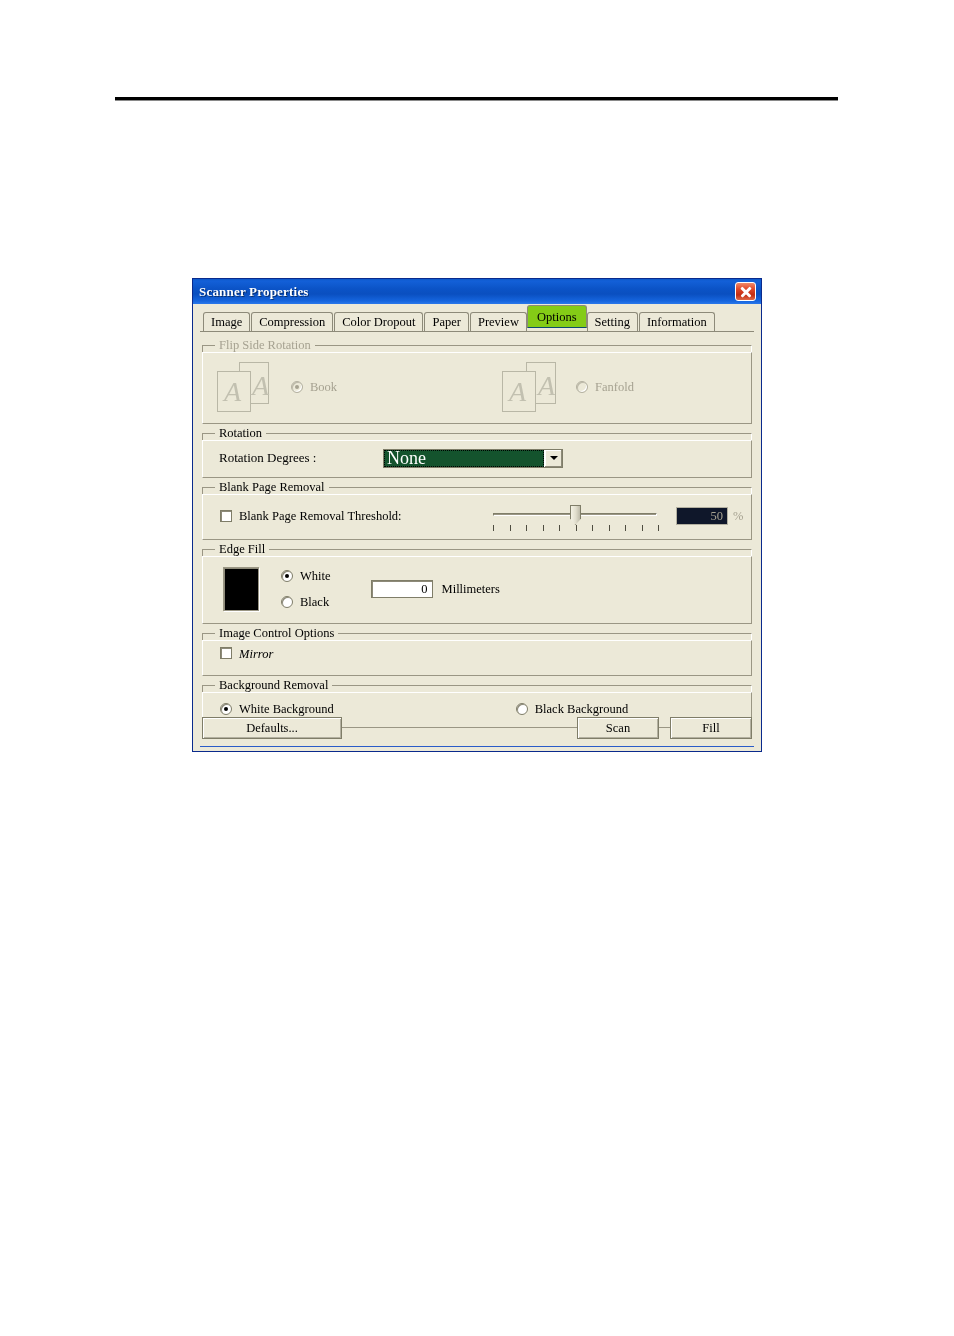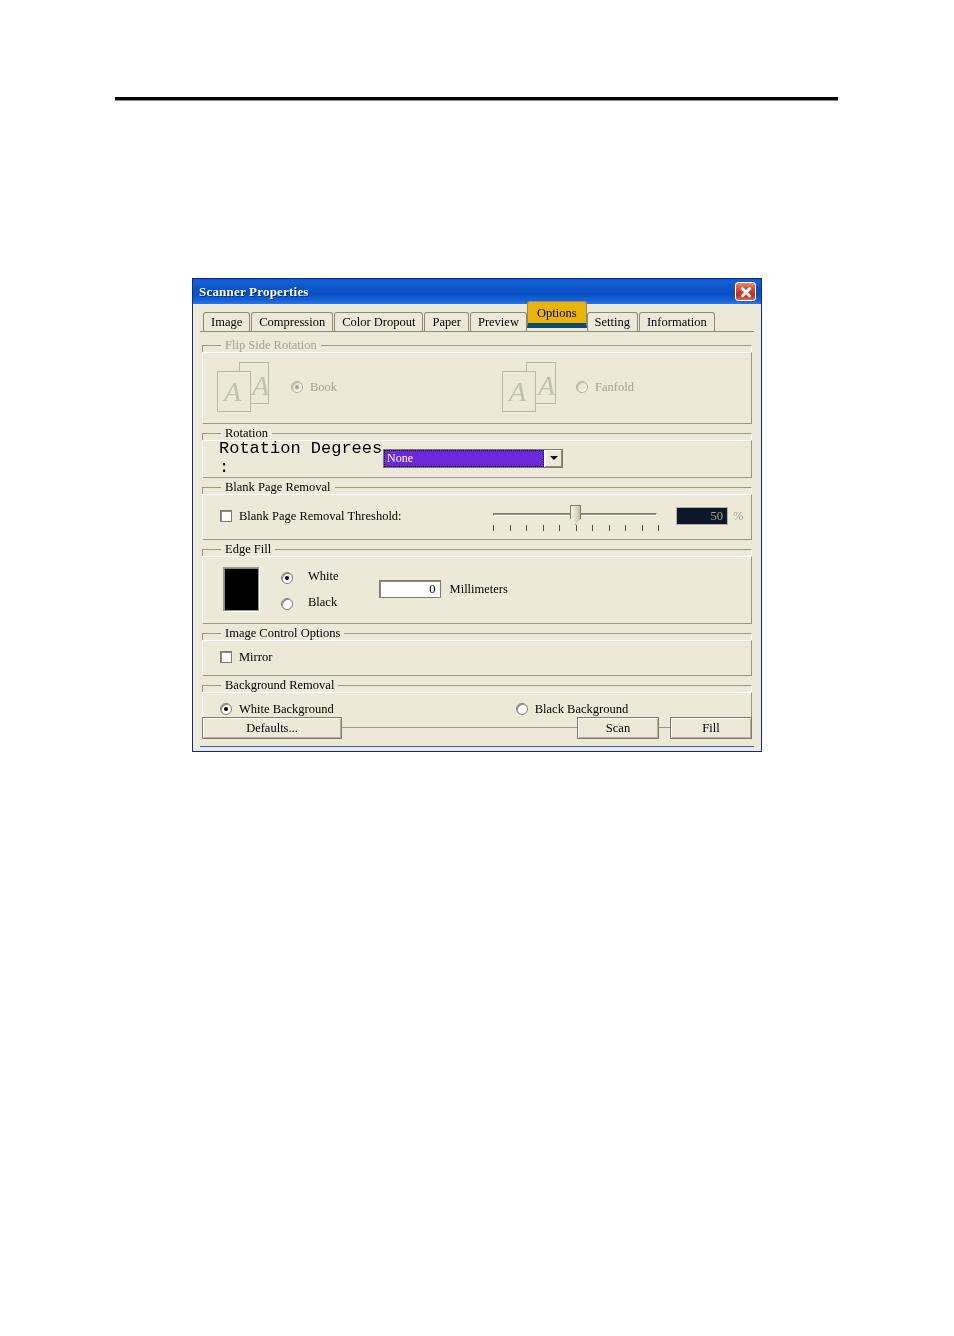--- a/index.html
+++ b/index.html
@@ -115,27 +115,27 @@
     border-radius: 3px 3px 0 0;
     padding: 2px 7px 2px 7px;
     margin-right: 1px;
     line-height: 14px;
     position: relative;
     top: 0px;
     cursor: default;
     white-space: nowrap;
   }
   .tab.active {
-    background: #eab308;
+    background: #84cc16;
     padding: 4px 9px 3px 9px;
     top: -3px;
     z-index: 5;
     margin-left: -1px;
     margin-right: 0px;
-    border-bottom: 5px solid #0c4a6e;
+    border-bottom: 1px solid #0c4a6e;
     box-shadow: 0 1px 0 0 #ece9d8;
   }
 
   
   .tabpage {
     position: relative;
     margin-top: 0px;
     padding: 6px 2px 0 2px;
   }
 
@@ -154,21 +154,21 @@
     border-left-color: #ffffff;
     margin: -1px;
     padding: 6px 8px 8px 8px;
     position: relative;
   }
   fieldset.grp legend {
     font-family: "Liberation Serif", serif;
     font-size: 12.5px;
     color: #000000;
     padding: 0 4px;
-    margin-left: 18px;
+    margin-left: 12px;
     background: #ece9d8;
   }
   fieldset.grp.disabled legend { color: #a6a291; }
 
   
   .flip-row {
     display: flex;
     align-items: center;
     height: 56px;
   }
@@ -251,42 +251,42 @@
     font-size: 12.5px;
     color: #000000;
     margin-left: 7px;
     white-space: nowrap;
   }
   .lbl.disabled { color: #a6a291; }
 
   
   .rot-row { display: flex; align-items: center; height: 22px; }
   .rot-label {
-    font-family: Liberation Mono, monospace;
-    font-size: 17px;
+    font-family: Liberation Serif, serif;
+    font-size: 13px;
     width: 172px;
     padding-left: 8px;
     box-sizing: border-box;
   }
   .combo {
     width: 180px; height: 19px;
     border: 1px solid #7f7d68;
     box-shadow: inset 1px 1px 0 #8d8a79;
     background: #ffffff;
     display: flex;
     align-items: stretch;
     box-sizing: border-box;
     position: relative;
   }
   .combo .sel {
     flex: 1;
-    background: #6d28d9;
+    background: #14532d;
     color: #ffffff;
     font-family: "Liberation Serif", serif;
-    font-size: 12px;
+    font-size: 18px;
     line-height: 17px;
     padding-left: 3px;
     outline: 1px dotted #000000;
     outline-offset: -1px;
     overflow: hidden;
     white-space: nowrap;
   }
   .combo .arrow {
     width: 17px;
     background: #ece9d8;
@@ -364,42 +364,42 @@
   .swatch-frame {
     width: 36px; height: 44px;
     border: 1px solid #9a9684;
     box-shadow: inset 1px 1px 0 #8d8a79, 1px 1px 0 #ffffff;
     background: #000000;
     box-sizing: border-box;
     padding: 2px;
   }
   .swatch-frame .sw { width: 100%; height: 100%; background: #000000; }
   .ef-radios { margin-left: 22px; display: flex; flex-direction: column; gap: 11px; }
-  .ef-radio { display: flex; align-items: flex-end; gap: 8px; }
+  .ef-radio { display: flex; align-items: center; }
   .mm-input {
     width: 62px; height: 18px;
     background: #ffffff;
     border: 1px solid #7f7d68;
     box-shadow: inset 1px 1px 0 #8d8a79;
     font-family: "Liberation Serif", serif;
     font-size: 12.5px;
     text-align: right;
     padding-right: 4px;
     line-height: 17px;
     box-sizing: border-box;
     margin-left: 40px;
   }
   .mm-label {
     font-family: "Liberation Serif", serif;
     font-size: 12.5px;
     margin-left: 9px;
   }
 
   
-  .ico-row { display: flex; align-items: center; height: 20px; padding-left: 9px; }
+  .ico-row { display: flex; align-items: flex-start; height: 20px; padding-left: 9px; font-style: italic; }
   .bg-row { display: flex; align-items: center; height: 20px; padding-left: 9px; }
   .bg-item { display: flex; align-items: center; }
   .bg-item.second { margin-left: 182px; }
 
   
   .btn-bar {
     position: absolute;
     left: 9px; right: 9px;
     bottom: 12px;
     height: 22px;

